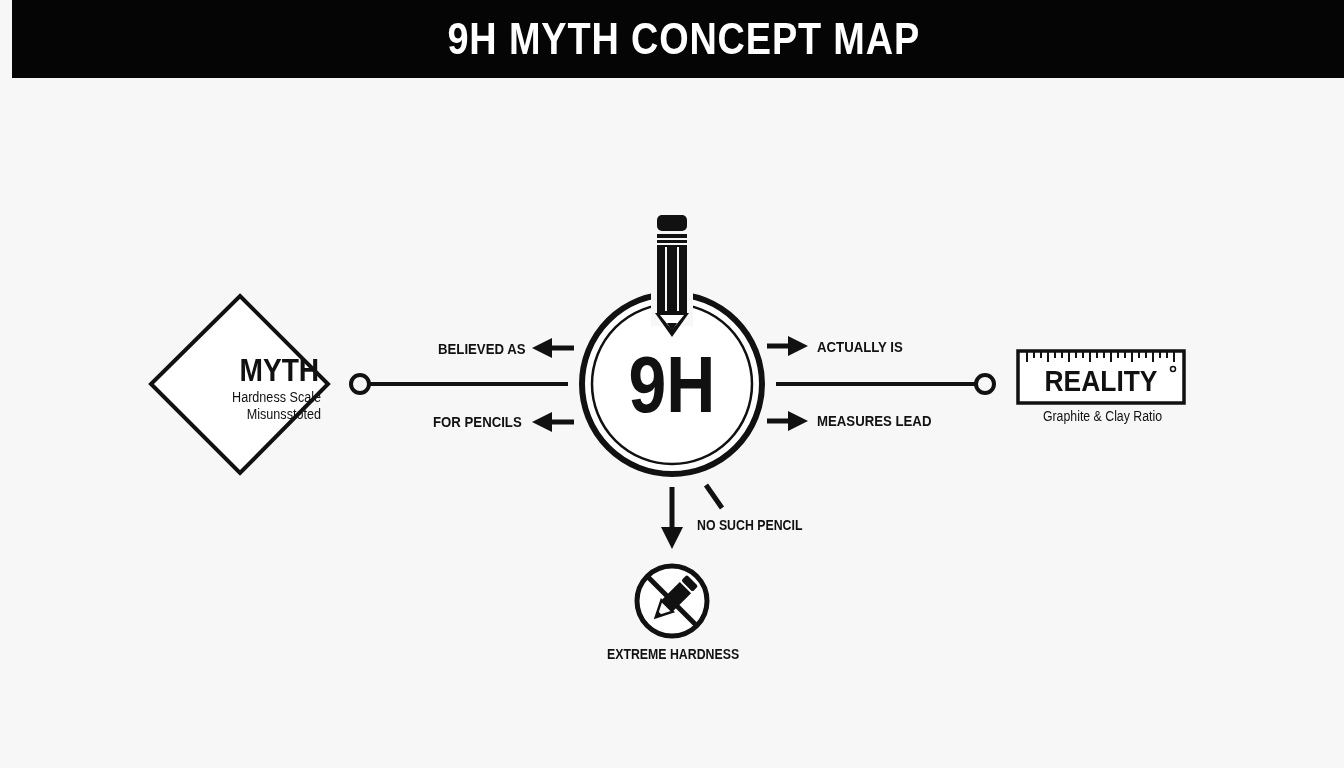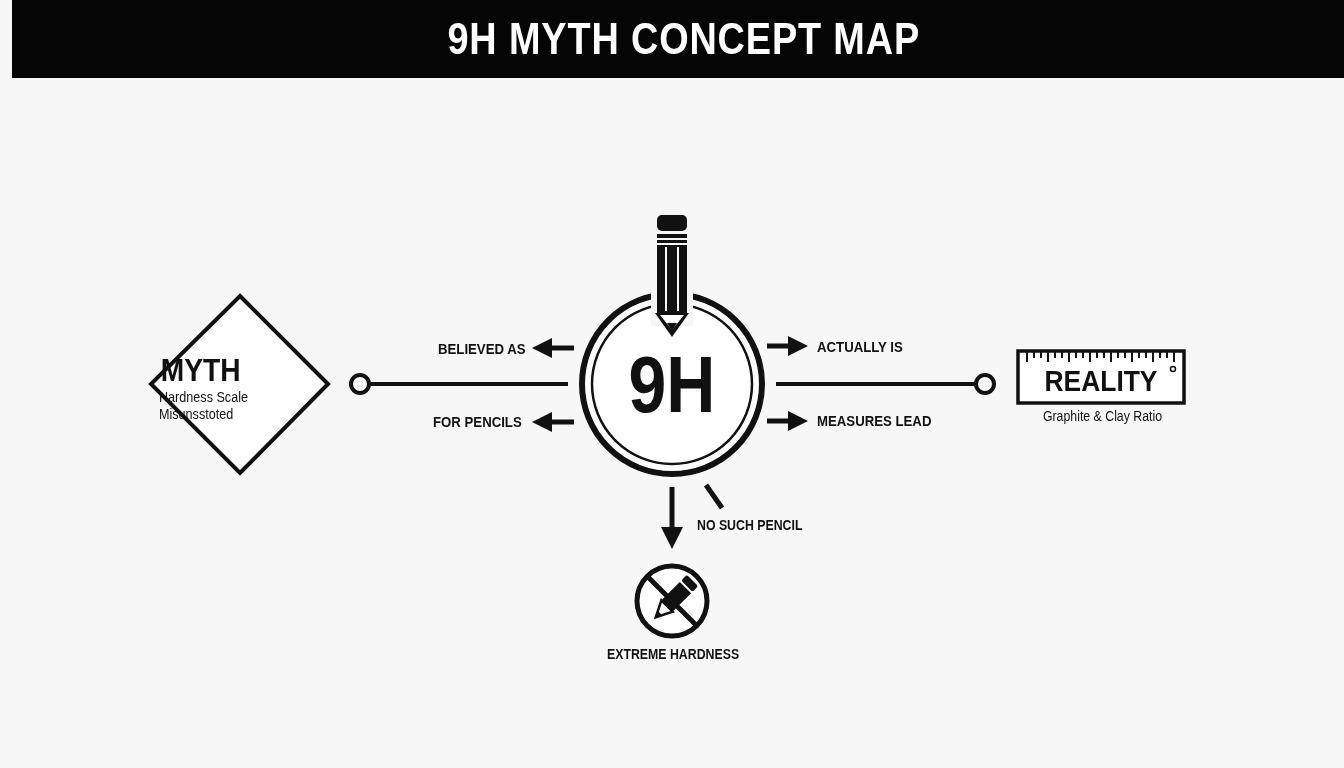--- a/index.html
+++ b/index.html
@@ -20,21 +20,21 @@
       font-family: "Liberation Sans", sans-serif;
     }
     svg.diagram { position: absolute; left: 0; top: 0; }
     .label {
       position: absolute; font-weight: 700; font-size: 15px;
       white-space: nowrap; transform-origin: left center;
       transform: scaleX(0.88); color: #111;
     }
     .myth-text {
       position: absolute; left: 150px; top: 352px; width: 180px;
-      text-align: left;
+      text-align: right;
     }
     .myth-title { font-size: 32px; font-weight: 700; display: block; transform: scaleX(0.88); }
     .myth-sub { font-size: 14px; display: block; line-height: 17px; transform: scaleX(0.9); }
     .reality-title {
       position: absolute; left: 1018px; top: 364px; width: 166px; text-align: center;
       font-size: 30px; font-weight: 700; transform: scaleX(0.88);
     }
     .reality-sub {
       position: absolute; left: 1010px; top: 408px; width: 185px; text-align: center;
       font-size: 14px; transform: scaleX(0.88);

